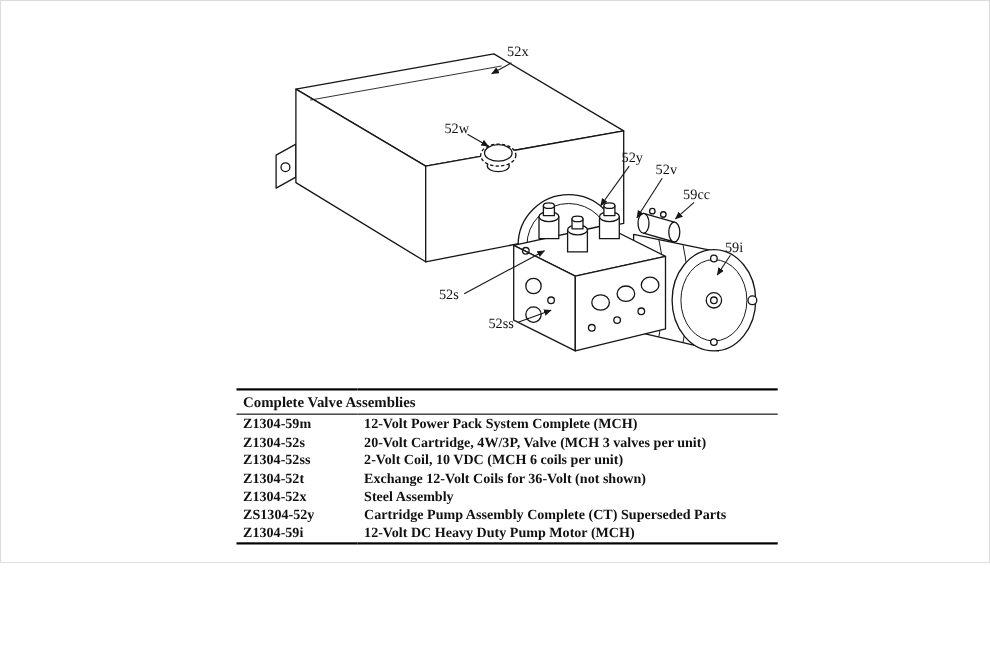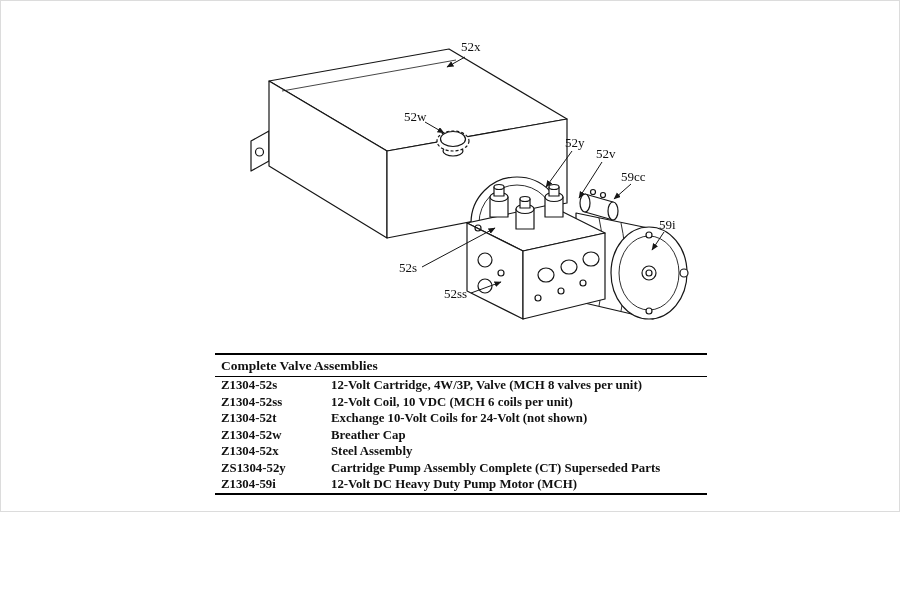--- a/index.html
+++ b/index.html
@@ -145,34 +145,34 @@
 
   <div class="parts-table-wrap">
     <table class="parts">
       <thead>
         <tr>
           <th colspan="2">Complete Valve Assemblies</th>
         </tr>
       </thead>
       <tbody>
         <tr>
+          <td class="part">Z1304-59m</td>
+          <td class="desc">12-Volt Power Pack System Complete (MCH)</td>
+        </tr>
+        <tr>
           <td class="part">Z1304-52s</td>
-          <td class="desc">12-Volt Cartridge, 4W/3P, Valve (MCH 8 valves per unit)</td>
+          <td class="desc">20-Volt Cartridge, 4W/3P, Valve (MCH 3 valves per unit)</td>
         </tr>
         <tr>
           <td class="part">Z1304-52ss</td>
-          <td class="desc">12-Volt Coil, 10 VDC (MCH 6 coils per unit)</td>
+          <td class="desc">2-Volt Coil, 10 VDC (MCH 6 coils per unit)</td>
         </tr>
         <tr>
           <td class="part">Z1304-52t</td>
-          <td class="desc">Exchange 10-Volt Coils for 24-Volt (not shown)</td>
-        </tr>
-        <tr>
-          <td class="part">Z1304-52w</td>
-          <td class="desc">Breather Cap</td>
+          <td class="desc">Exchange 12-Volt Coils for 36-Volt (not shown)</td>
         </tr>
         <tr>
           <td class="part">Z1304-52x</td>
           <td class="desc">Steel Assembly</td>
         </tr>
         <tr>
           <td class="part">ZS1304-52y</td>
           <td class="desc">Cartridge Pump Assembly Complete (CT) Superseded Parts</td>
         </tr>
         <tr class="last">

